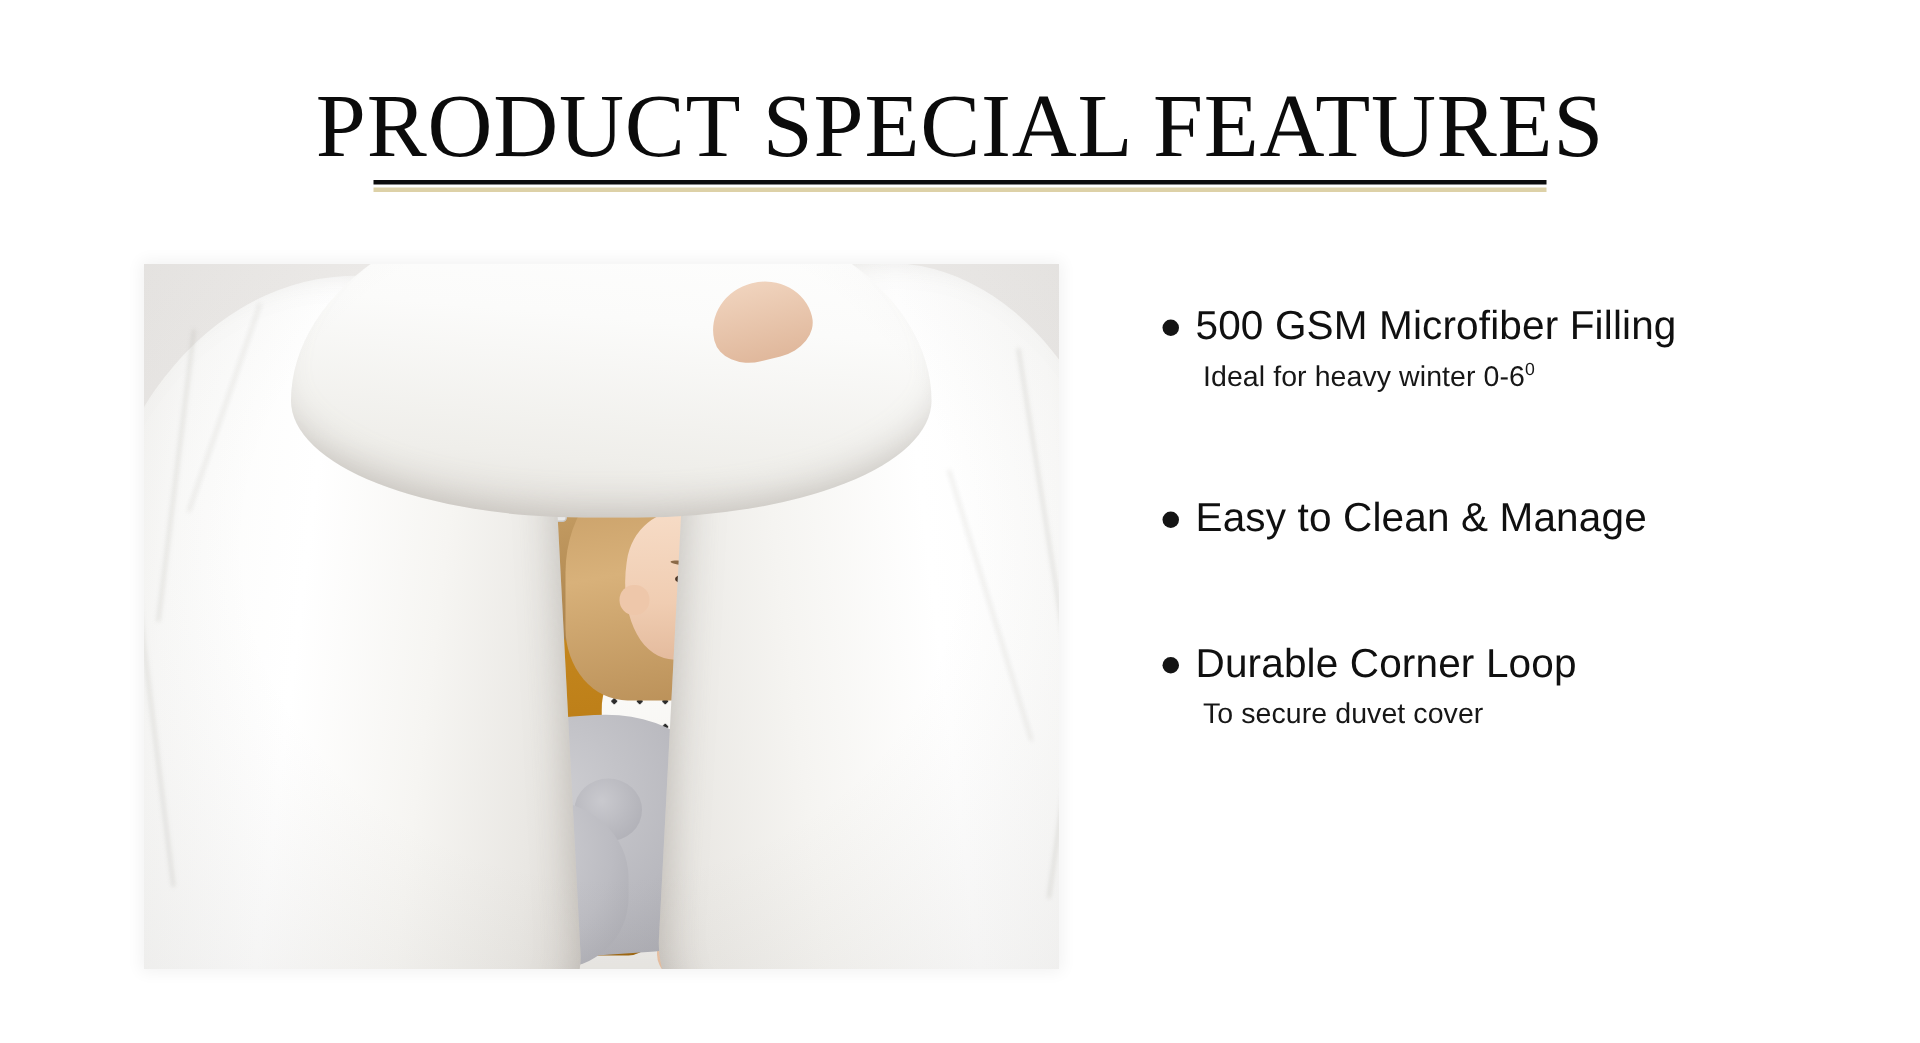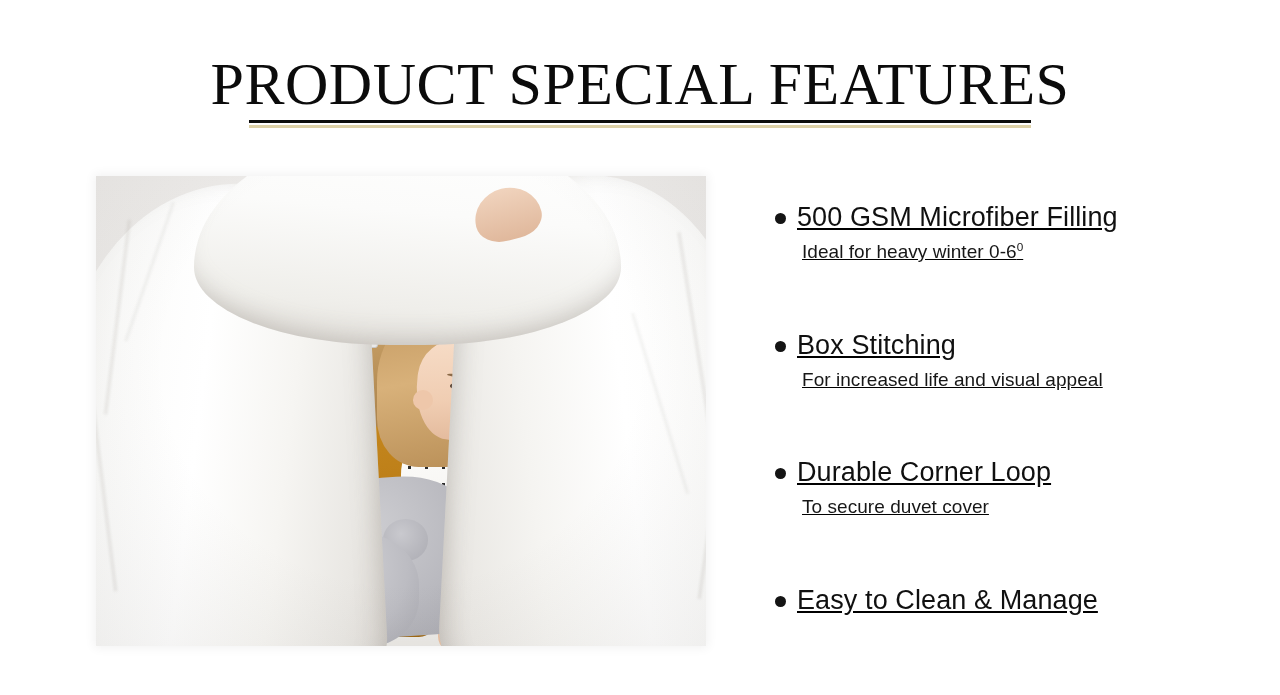--- a/index.html
+++ b/index.html
@@ -391,21 +391,21 @@
   }
 
   
   .features {
     position: absolute;
     left: 775px;
     top: 200px;
     width: 470px;
   }
 
-  .feature-item { position: relative; text-decoration: underline; }
+  .feature-item { position: relative; }
   .feature-item.i0 { margin-top: 0px;  }
   .feature-item.i1 { margin-top: 64px; }
   .feature-item.i2 { margin-top: 63px; }
   .feature-item.i3 { margin-top: 64px; }
 
   .feature-head {
     display: flex;
     align-items: center;
     gap: 11px;
   }
@@ -526,39 +526,32 @@
   <div class="features">
 
     <div class="feature-item i0">
       <div class="feature-head">
         <span class="bullet-dot"></span>
         <span class="feature-title">500 GSM Microfiber Filling</span>
       </div>
       <div class="feature-sub"><span>Ideal for heavy winter 0-6</span><span class="sup">0</span></div>
     </div>
 
-    <div class="feature-item i1">
+
+    <div class="feature-item i3">
       <div class="feature-head">
         <span class="bullet-dot"></span>
-        <span class="feature-title">Box Stitching</span>
+        <span class="feature-title">Easy to Clean &amp; Manage</span>
       </div>
-      <div class="feature-sub"><span>For increased life and visual appeal</span><span class="sup"></span></div>
+
     </div>
 
     <div class="feature-item i2">
       <div class="feature-head">
         <span class="bullet-dot"></span>
         <span class="feature-title">Durable Corner Loop</span>
       </div>
       <div class="feature-sub"><span>To secure duvet cover</span><span class="sup"></span></div>
     </div>
 
-    <div class="feature-item i3">
-      <div class="feature-head">
-        <span class="bullet-dot"></span>
-        <span class="feature-title">Easy to Clean &amp; Manage</span>
-      </div>
-
-    </div>
-
   </div>
 
 </div>
 
 </body></html>

